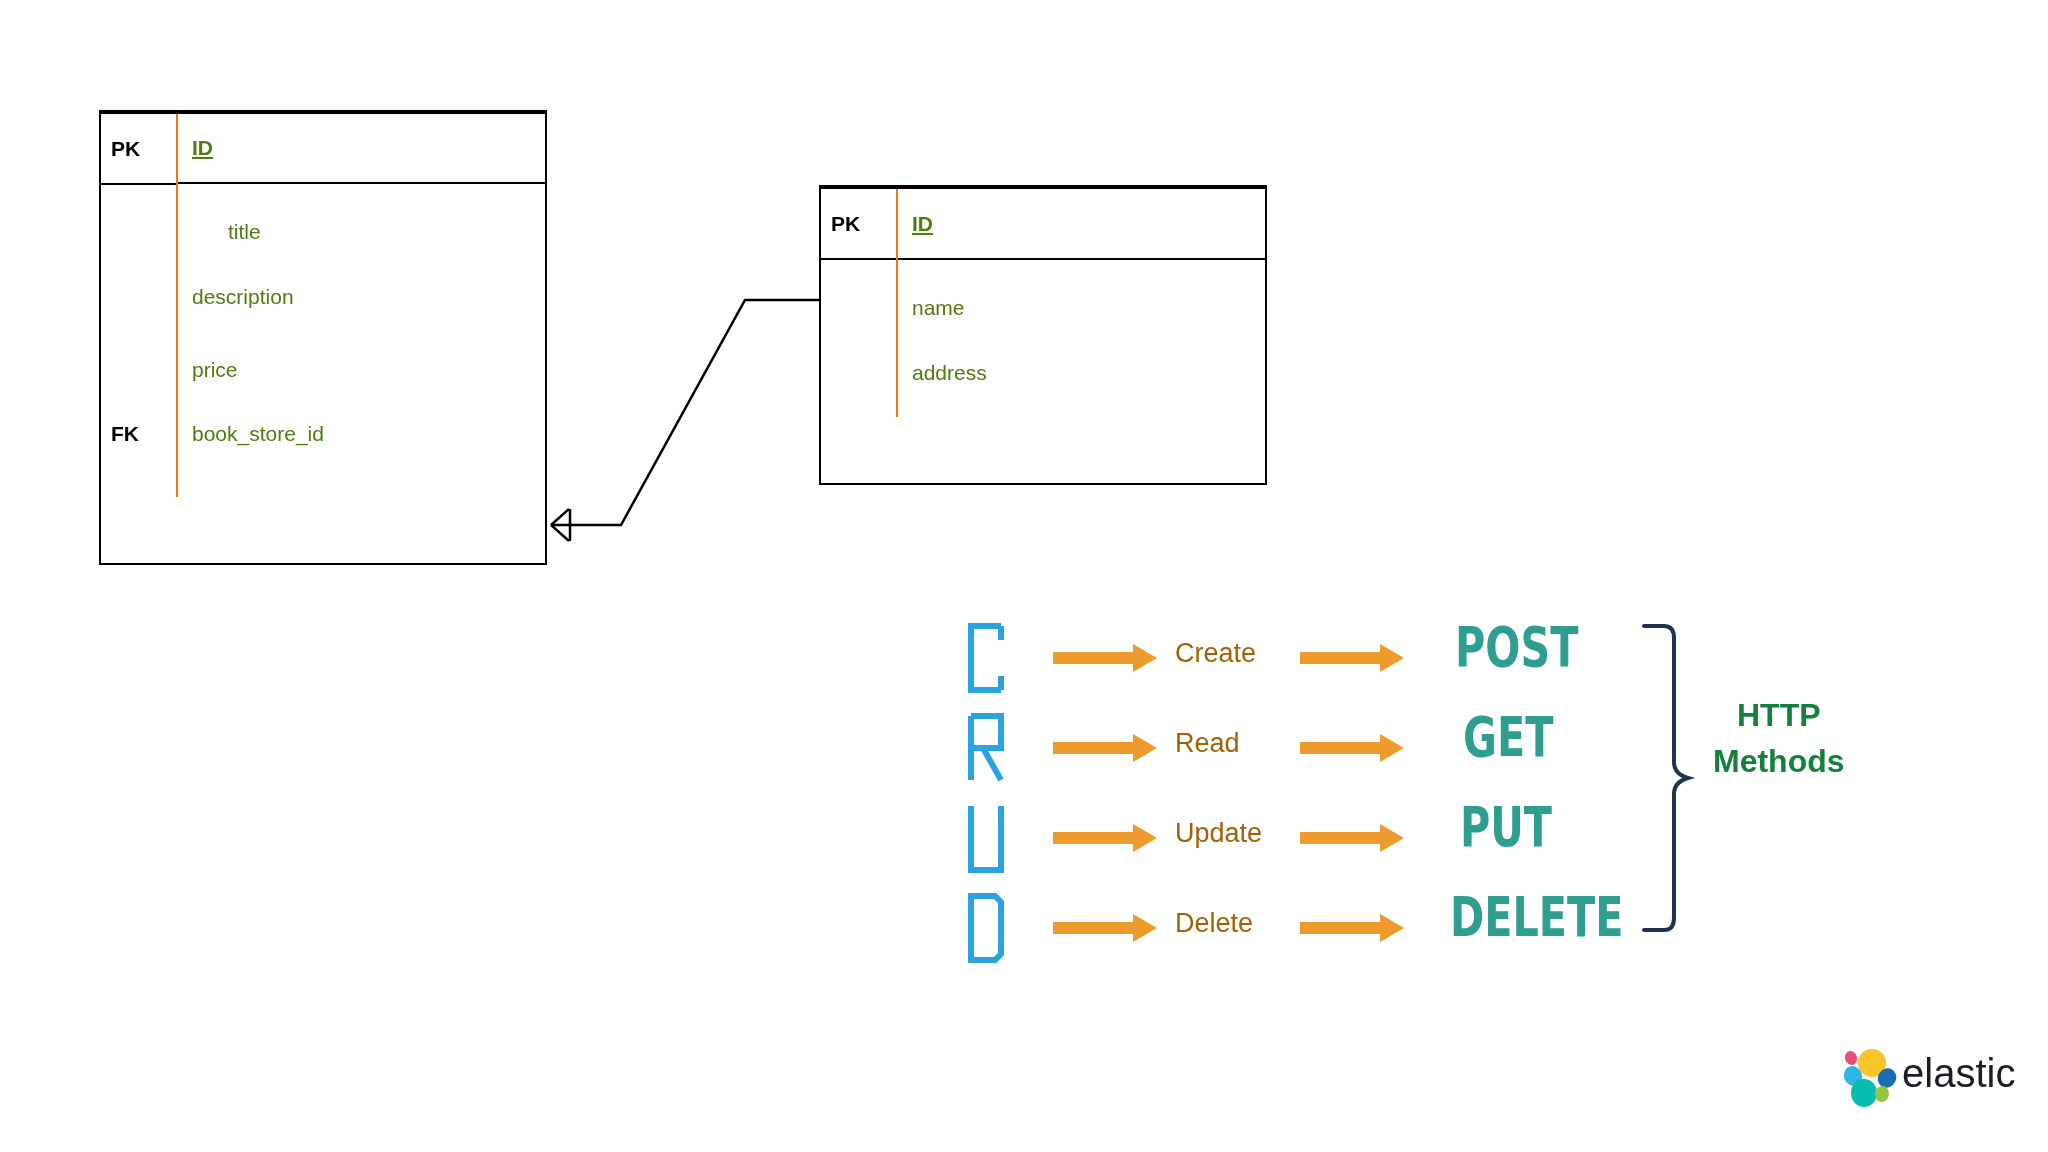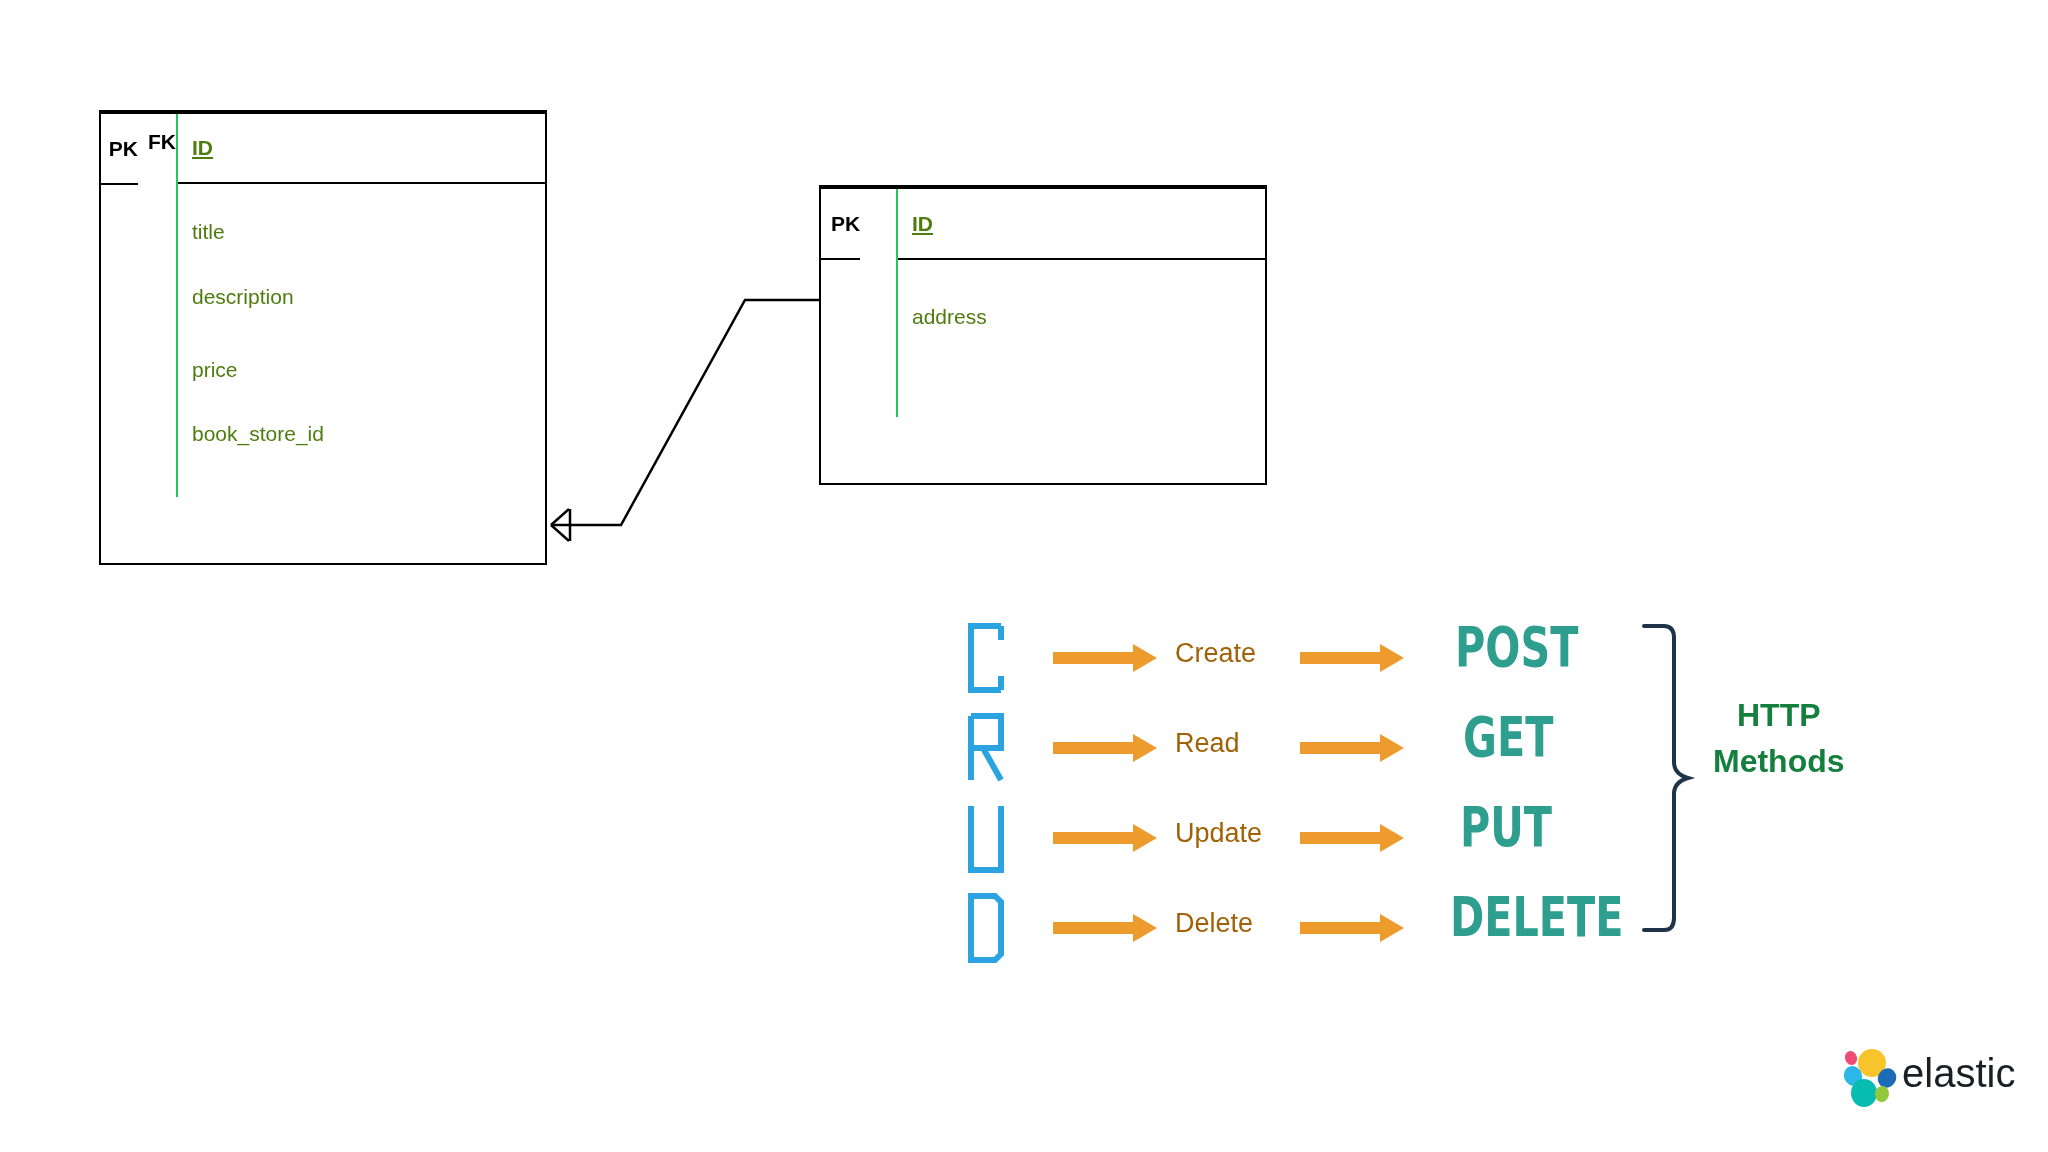--- a/index.html
+++ b/index.html
@@ -44,26 +44,26 @@
   }
   #bookstore-table .er-title { height: 68px; font-size: 24px; }
 
   .er-sub {
     display: flex;
     border-top: 2px solid #000000;
     box-sizing: border-box;
   }
   .er-sub .er-keycol {
     width: 77px;
-    border-right: 2px solid #22c55e;
+    border-right: 2px solid #f97316;
     box-sizing: border-box;
     flex: 0 0 77px;
     display: flex;
-    flex-direction: row;
-    justify-content: flex-end;
+    flex-direction: column;
+    justify-content: center;
   }
   .er-sub .er-fieldcol {
     flex: 1 1 auto;
     display: flex;
     flex-direction: column;
   }
   .er-cellpad {
     display: flex;
     align-items: center;
     padding-left: 14px;
@@ -145,41 +145,42 @@
       <div class="er-keypad" style="height:71px; border-bottom:2px solid #000; justify-content:flex-start; align-items:center; order:-1;">PK</div>
       <div style="flex:1 1 auto;"></div>
       <div class="er-keypad" style="height:56px;">FK</div>
       <div style="height:35px;"></div>
     </div>
     <div class="er-fieldcol">
       <div class="er-cellpad" style="height:71px; border-bottom:2px solid #000;">
         <span style="text-decoration:underline; font-weight:bold;">ID</span>
       </div>
       <div style="height:20px;"></div>
-      <div class="er-cellpad" style="height:56px;">title</div>
+      <div class="er-cellpad" style="height:56px;margin-left:36px;">title</div>
       <div class="er-cellpad" style="height:74px;">description</div>
       <div class="er-cellpad" style="height:74px;">price</div>
       <div class="er-cellpad" style="height:56px;">book_store_id</div>
       <div style="height:35px;"></div>
     </div>
   </div>
 </div>
 
 <div class="er-table" id="bookstore-table">
 
   <div class="er-sub" style="height:230px;">
     <div class="er-keycol">
       <div class="er-keypad" style="height:71px; border-bottom:2px solid #000; order:-1;">PK</div>
       <div style="flex:1 1 auto;"></div>
     </div>
     <div class="er-fieldcol">
       <div class="er-cellpad" style="height:71px; border-bottom:2px solid #000;">
         <span style="text-decoration:underline; font-weight:bold;">ID</span>
       </div>
       <div style="height:20px;"></div>
+      <div class="er-cellpad" style="height:56px;">name</div>
       <div class="er-cellpad" style="height:74px;">address</div>
     </div>
   </div>
 </div>
 
 <svg id="er-connector" width="2048" height="1152">
 
   <polyline points="551,525 621,525 745,300 819,300" fill="none" stroke="#000000" stroke-width="2.5"></polyline>
 
   <line x1="570" y1="509" x2="570" y2="541" stroke="#000000" stroke-width="2.5"></line>

